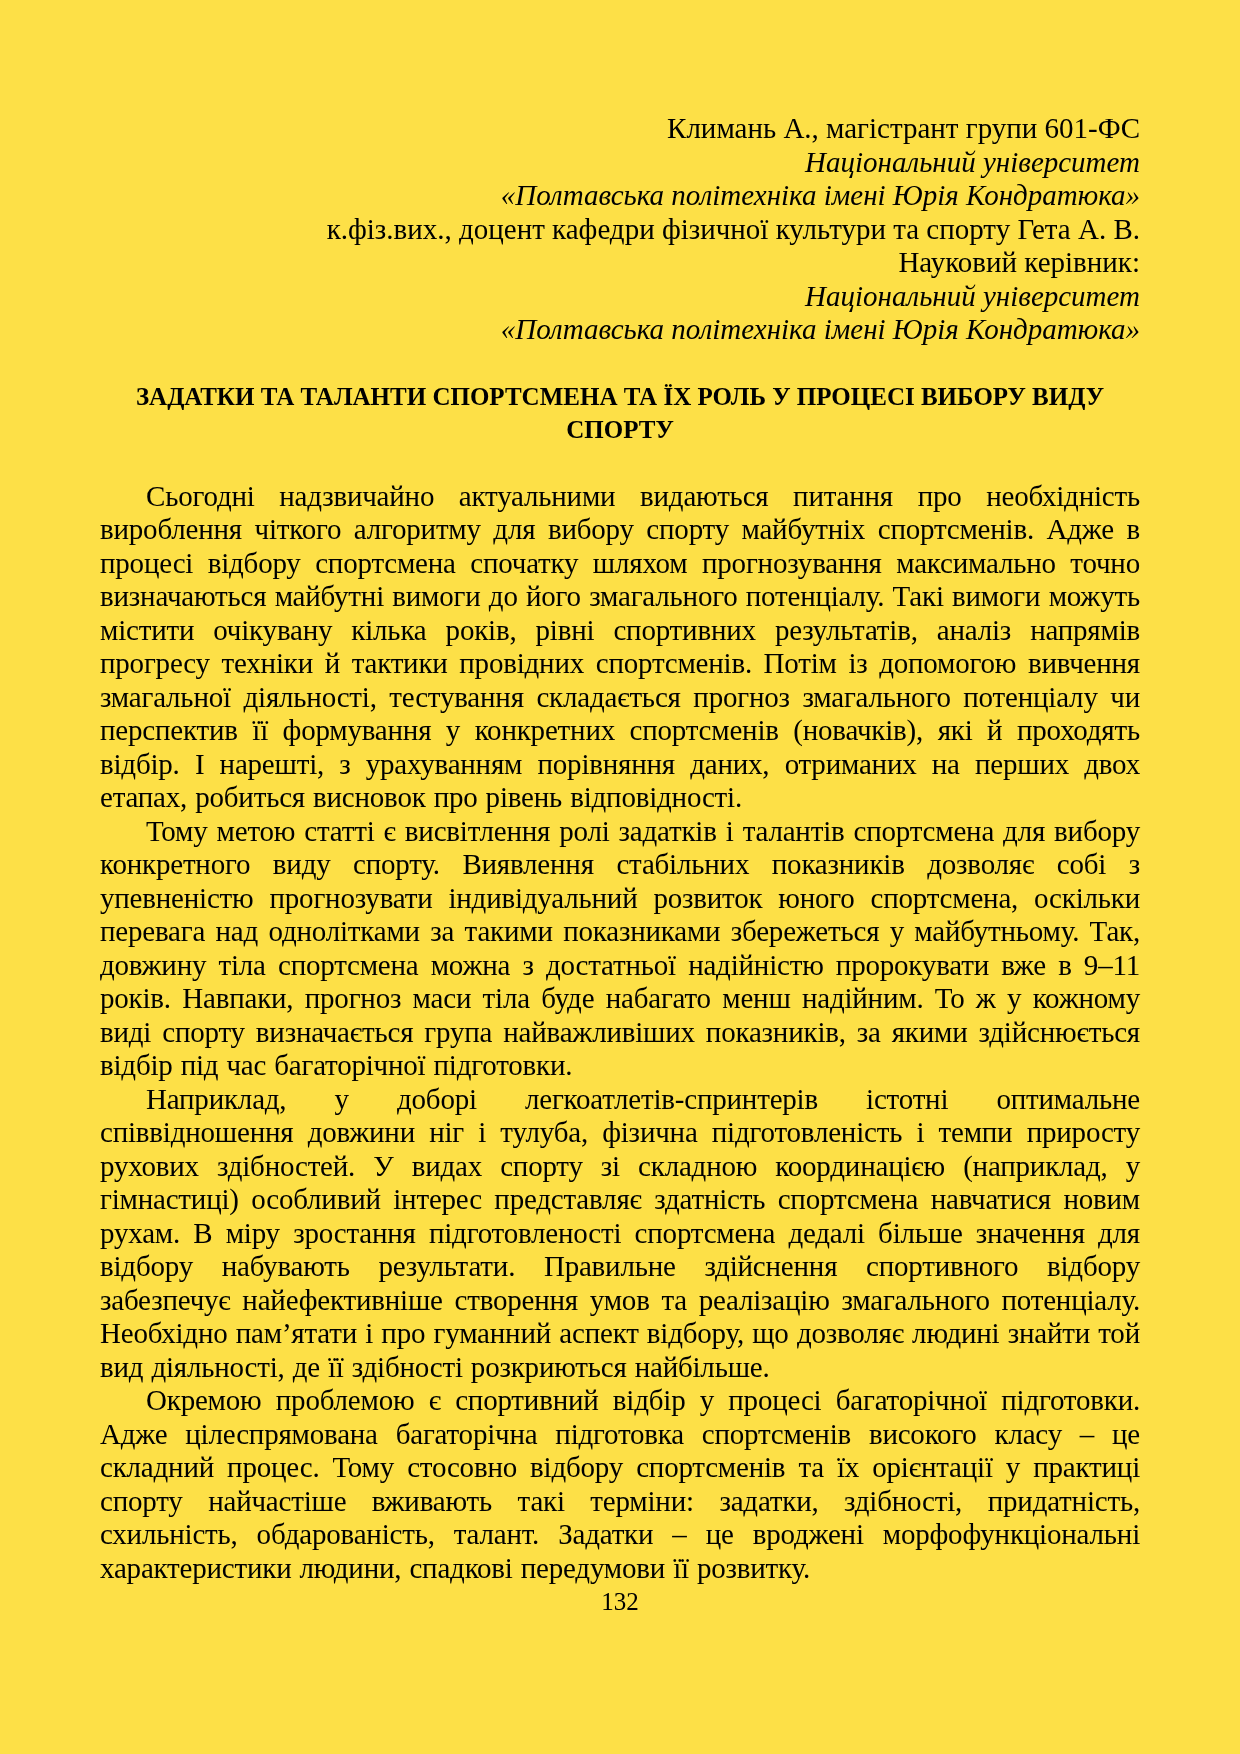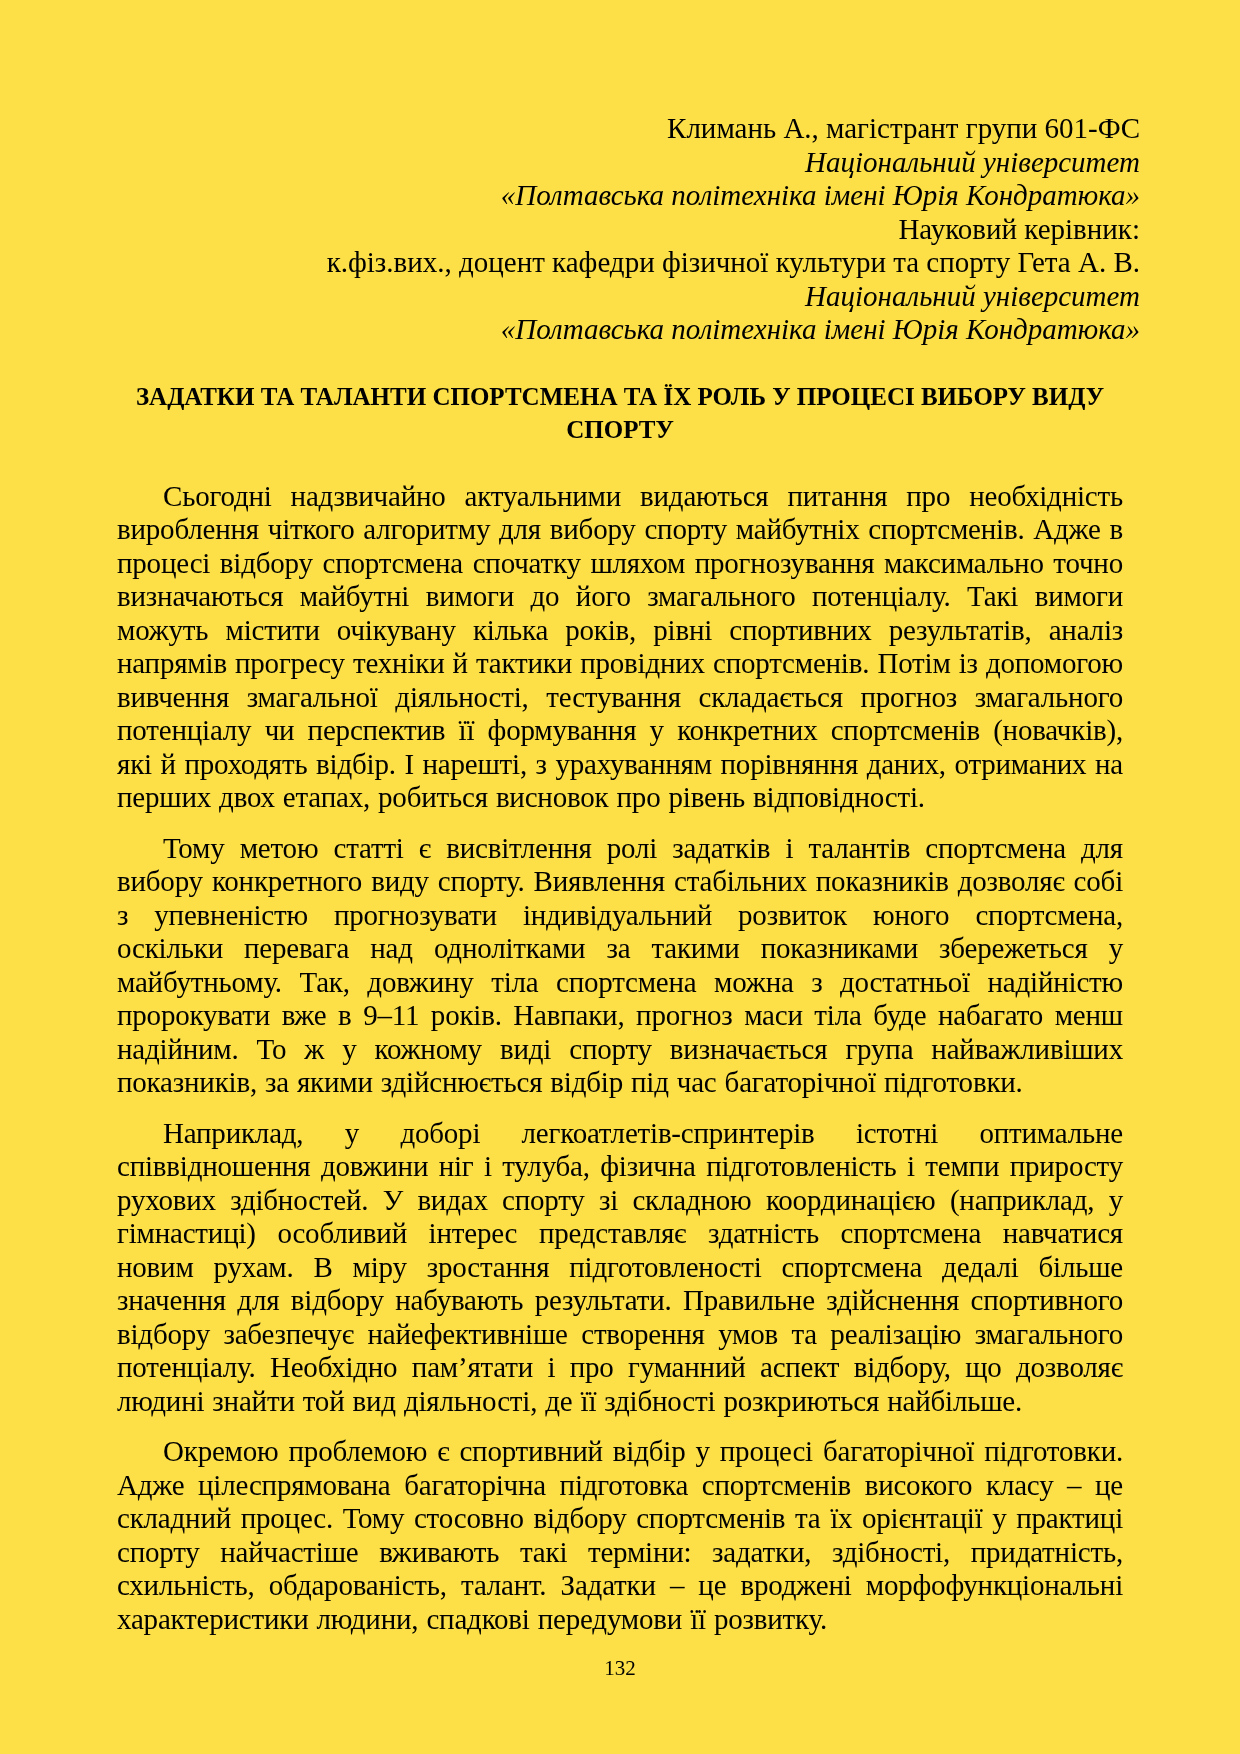--- a/index.html
+++ b/index.html
@@ -27,46 +27,46 @@
   .h-line { white-space: nowrap; }
   .h-line.italic { font-style: italic; }
   .doc-title {
     margin: 33px 0 33px 0;
     font-size: 25px;
     line-height: 33.5px;
     font-weight: bold;
     text-align: center;
   }
   .doc-body p {
-    margin: 17px;
+    margin: 0;
     font-size: 29px;
     line-height: 33.5px;
     text-align: justify;
     text-indent: 46px;
     letter-spacing: -0.2px;
     word-spacing: 1px;
   }
   .page-number {
     margin-top: 2px;
     text-align: center;
-    font-size: 21px;
+    font-size: 25px;
     line-height: 30px;
   }
 </style>
 </head>
 <body>
 
 <div class="page">
 
   <div class="doc-header">
     <div class="h-line">Климань А., магістрант групи 601-ФС</div>
     <div class="h-line italic">Національний університет</div>
     <div class="h-line italic">«Полтавська політехніка імені Юрія Кондратюка»</div>
+    <div class="h-line">к.фіз.вих., доцент кафедри фізичної культури та спорту Гета А. В.</div>
     <div class="h-line">Науковий керівник:</div>
-    <div class="h-line">к.фіз.вих., доцент кафедри фізичної культури та спорту Гета А. В.</div>
     <div class="h-line italic">Національний університет</div>
     <div class="h-line italic">«Полтавська політехніка імені Юрія Кондратюка»</div>
   </div>
 
   <h1 class="doc-title">ЗАДАТКИ ТА ТАЛАНТИ СПОРТСМЕНА ТА ЇХ РОЛЬ У ПРОЦЕСІ ВИБОРУ ВИДУ СПОРТУ</h1>
 
   <div class="doc-body">
     <p>Сьогодні надзвичайно актуальними видаються питання про необхідність вироблення чіткого алгоритму для вибору спорту майбутніх спортсменів. Адже в процесі відбору спортсмена спочатку шляхом прогнозування максимально точно визначаються майбутні вимоги до його змагального потенціалу. Такі вимоги можуть містити очікувану кілька років, рівні спортивних результатів, аналіз напрямів прогресу техніки й тактики провідних спортсменів. Потім із допомогою вивчення змагальної діяльності, тестування складається прогноз змагального потенціалу чи перспектив її формування у конкретних спортсменів (новачків), які й проходять відбір. І нарешті, з урахуванням порівняння даних, отриманих на перших двох етапах, робиться висновок про рівень відповідності.</p>
     <p>Тому метою статті є висвітлення ролі задатків і талантів спортсмена для вибору конкретного виду спорту. Виявлення стабільних показників дозволяє собі з упевненістю прогнозувати індивідуальний розвиток юного спортсмена, оскільки перевага над однолітками за такими показниками збережеться у майбутньому. Так, довжину тіла спортсмена можна з достатньої надійністю пророкувати вже в 9–11 років. Навпаки, прогноз маси тіла буде набагато менш надійним. То ж у кожному виді спорту визначається група найважливіших показників, за якими здійснюється відбір під час багаторічної підготовки.</p>
     <p>Наприклад, у доборі легкоатлетів-спринтерів істотні оптимальне співвідношення довжини ніг і тулуба, фізична підготовленість і темпи приросту рухових здібностей. У видах спорту зі складною координацією (наприклад, у гімнастиці) особливий інтерес представляє здатність спортсмена навчатися новим рухам. В міру зростання підготовленості спортсмена дедалі більше значення для відбору набувають результати. Правильне здійснення спортивного відбору забезпечує найефективніше створення умов та реалізацію змагального потенціалу. Необхідно пам’ятати і про гуманний аспект відбору, що дозволяє людині знайти той вид діяльності, де її здібності розкриються найбільше.</p>

